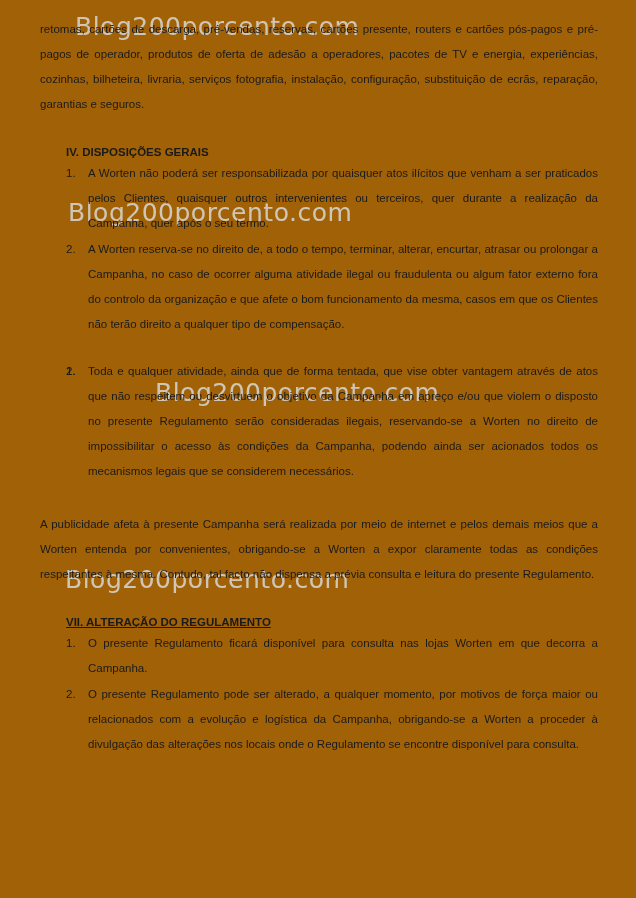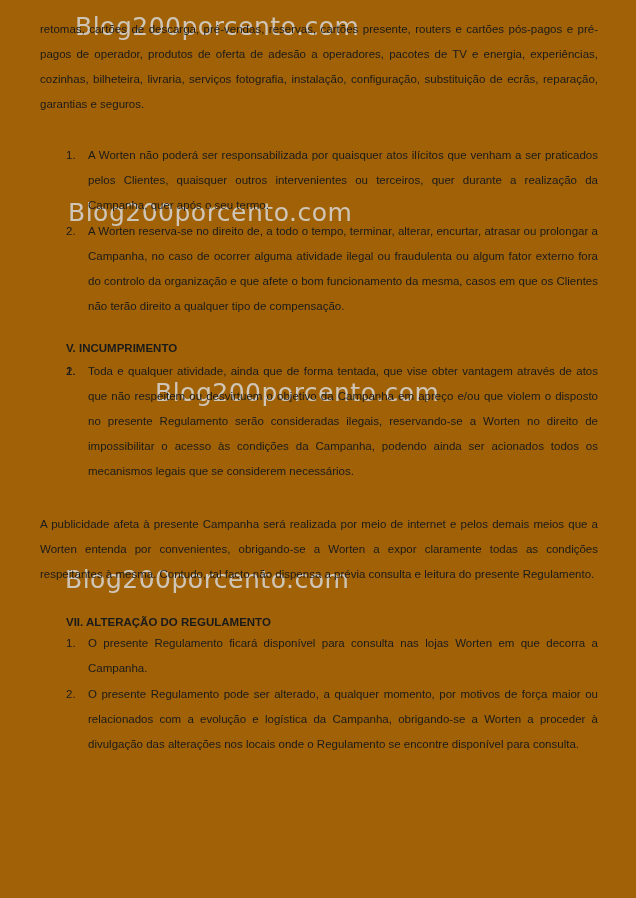--- a/index.html
+++ b/index.html
@@ -59,20 +59,21 @@
     margin: 0;
     font-size: 11.5px;
     font-weight: bold;
     line-height: 1.6;
     color: #1a1a1a;
   }
   .heading-indent {
     padding-left: 26px;
   }
   .heading-underline {
+    text-decoration: underline;
   }
 
   ol.numlist {
     margin: 0;
     padding: 0;
     list-style: none;
   }
   ol.numlist > li {
     position: relative;
     padding-left: 48px;
@@ -102,35 +103,35 @@
     <div class="wm wm3">Blog200porcento.com</div>
     <div class="wm wm4">Blog200porcento.com</div>
   </div>
 
   <div class="content">
 
     <p class="para just-last-left">retomas, cartões de descarga, pré-vendas, reservas, cartões presente, routers e cartões pós-pagos e pré-pagos de operador, produtos de oferta de adesão a operadores, pacotes de TV e energia, experiências, cozinhas, bilheteira, livraria, serviços fotografia, instalação, configuração, substituição de ecrãs, reparação, garantias e seguros.</p>
 
     <div class="spacer-lg"></div>
 
+    <h2 class="heading heading-indent">IV. DISPOSIÇÕES GERAIS</h2>
 
     <ol class="numlist">
       <li>
         <span class="num">1.</span>
         <span>A Worten não poderá ser responsabilizada por quaisquer atos ilícitos que venham a ser praticados pelos Clientes, quaisquer outros intervenientes ou terceiros, quer durante a realização da Campanha, quer após o seu termo.</span>
       </li>
       <li>
         <span class="num">2.</span>
         <span>A Worten reserva-se no direito de, a todo o tempo, terminar, alterar, encurtar, atrasar ou prolongar a Campanha, no caso de ocorrer alguma atividade ilegal ou fraudulenta ou algum fator externo fora do controlo da organização e que afete o bom funcionamento da mesma, casos em que os Clientes não terão direito a qualquer tipo de compensação.</span>
       </li>
     </ol>
 
     <div class="spacer-md"></div>
 
-    <h2 class="heading heading-indent">V. INCUMPRIMENTO</h2>
 
     <ol class="numlist">
       <li>
         <span class="num">1.</span>
       </li>
       <li>
         <span class="num">2.</span>
         <span>Toda e qualquer atividade, ainda que de forma tentada, que vise obter vantagem através de atos que não respeitem ou desvirtuem o objetivo da Campanha em apreço e/ou que violem o disposto no presente Regulamento serão consideradas ilegais, reservando-se a Worten no direito de impossibilitar o acesso às condições da Campanha, podendo ainda ser acionados todos os mecanismos legais que se considerem necessários.</span>
       </li>
     </ol>

